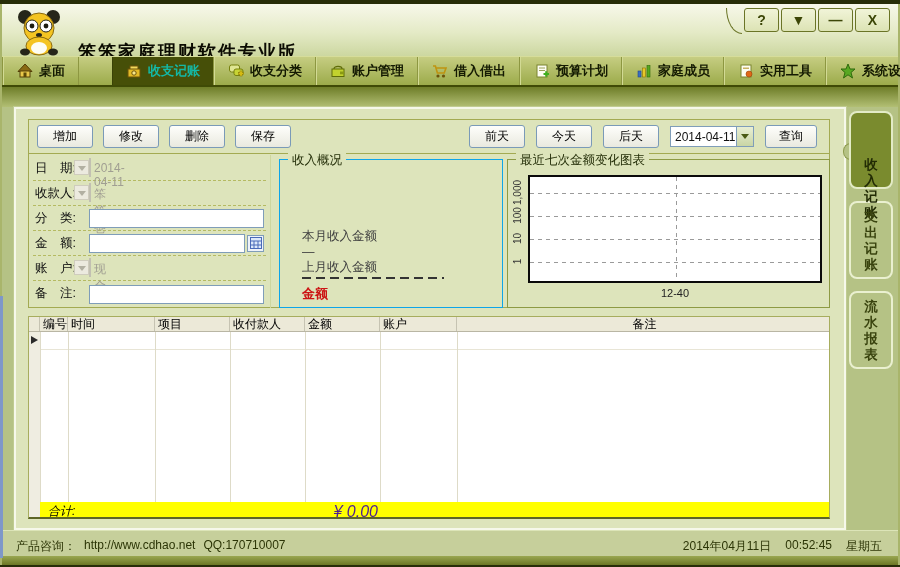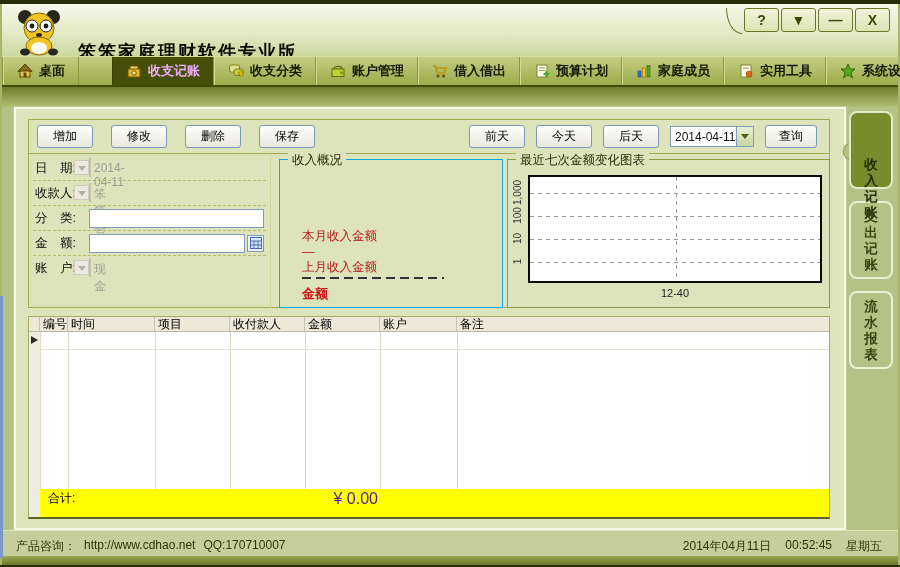--- a/index.html
+++ b/index.html
@@ -18,35 +18,35 @@
   .winbtn{width:35px;height:24px;margin-left:2px;border:1px solid #6a7426;border-radius:3px;
     background:linear-gradient(#f1f4d8,#dce3b4);color:#3c4607;font-weight:800;font-size:14px;
     display:flex;align-items:center;justify-content:center;cursor:default;}
 
   
   .toolbar{position:absolute;left:2px;top:56px;width:896px;height:29px;display:flex;
     background:linear-gradient(#c6cd82,#9cab4a);border-top:1px solid #d6dd9a;}
   .toolbar-spacer{width:78px;border-right:1px solid #8d9741;}
   .tbtn{display:flex;align-items:center;gap:6px;padding:0 13px;font-size:13px;font-weight:bold;color:#141a02;
     border-right:1px solid #8d9741;border-left:1px solid #d2da94;white-space:nowrap;}
-  .tbtn.active{background:#464f08;color:#f0abfc;border-left-color:#3a4206;margin-left:33px;}
+  .tbtn.active{background:#464f08;color:#14b8a6;border-left-color:#3a4206;margin-left:33px;}
   .tbtn svg{display:block;}
   .toolbar-underline{position:absolute;left:2px;top:85px;width:896px;height:2px;background:#3f4a06;}
   .band{position:absolute;left:2px;top:87px;width:896px;height:20px;background:linear-gradient(#6e7d28,#b2bf74);}
   .workspace{position:absolute;left:2px;top:107px;width:896px;height:449px;background:#b5c285;}
 
   
   .panel{position:absolute;left:14px;top:107px;width:832px;height:423px;background:#dde4bb;
     border:2px solid #f6f8ea;box-shadow:0 0 0 1px #c0cb92;}
   .upper-box{position:absolute;left:12px;top:10px;width:802px;height:189px;border:1px solid #a3aa52;}
   .action-row{position:absolute;left:0;top:0;width:100%;height:34px;border-bottom:1px solid #a3aa52;}
   .xpbtn{position:relative;height:23px;border:1px solid #7a9ab8;border-radius:3px;
     background:linear-gradient(#fefefb,#e9e9df);font-size:12px;color:#000;
     display:inline-flex;align-items:center;justify-content:center;cursor:default;}
-  .left-btns{position:absolute;left:8px;top:5px;display:flex;gap:18px;}
+  .left-btns{position:absolute;left:8px;top:5px;display:flex;gap:10px;}
   .left-btns .xpbtn{width:56px;}
   .right-btns{position:absolute;right:12px;top:5px;display:flex;gap:11px;align-items:center;}
   .right-btns .xpbtn{width:56px;}
   .right-btns .xpbtn.query{width:52px;}
   .date-combo{position:relative;width:84px;height:21px;background:#fff;border:1px solid #7f9db9;}
   .date-combo .val{position:absolute;left:4px;top:3px;font-size:12px;color:#111;}
   .date-combo .arr{position:absolute;right:0;top:0;width:17px;height:19px;border-left:1px solid #7f9db9;
     background:linear-gradient(#e9efd4,#c9d5a5);}
   .date-combo .arr:after{content:"";position:absolute;left:4px;top:7px;border:4px solid transparent;border-top:5px solid #4a5a14;}
 
@@ -63,21 +63,21 @@
   .txt{width:100%;height:19px;border:1px solid #7f9db9;background:#fff;font-size:12px;padding:0 3px;outline:none;}
   .amount-wrap{display:flex;gap:2px;align-items:center;}
   .amount-wrap .txt{flex:1;}
   .calc-btn{width:17px;height:17px;border:1px solid #7f9db9;background:#eef2fa;display:flex;align-items:center;justify-content:center;}
 
   
   .groupbox{position:absolute;border:1px solid #8d9a44;}
   .groupbox .legend{position:absolute;top:-8px;left:8px;background:#dde4bb;padding:0 4px;font-size:12.5px;color:#26300a;}
   .gb-income{left:250px;top:39px;width:224px;height:149px;border:1px solid #0ea5e9;}
   .gb-chart{left:478px;top:39px;width:323px;height:149px;}
-  .ov-line{position:absolute;left:22px;font-size:12.5px;color:#b91c1c;}
+  .ov-line{position:absolute;left:22px;font-size:12.5px;color:#404040;}
   .ov-dash-long{position:absolute;left:22px;top:117px;width:142px;height:2px;
     background:repeating-linear-gradient(90deg,#333 0 9px,transparent 9px 14px);}
   .ov-amount{position:absolute;left:22px;top:125px;font-size:13px;color:#cc1414;font-weight:bold;}
 
   
   .plot{position:absolute;left:20px;top:15px;width:294px;height:108px;background:#fff;border:2px solid #0a0a0a;}
   .hgrid{position:absolute;left:0;width:100%;height:1px;
     background:repeating-linear-gradient(90deg,#9a9a9a 0 4px,transparent 4px 8px);}
   .vgrid{position:absolute;top:0;width:1px;height:100%;
     background:repeating-linear-gradient(#9a9a9a 0 4px,transparent 4px 8px);}
@@ -85,28 +85,28 @@
     transform:rotate(-90deg);}
   .xtick{position:absolute;left:20px;top:127px;width:294px;text-align:center;font-size:11px;color:#222;}
 
   
   .grid{position:absolute;left:12px;top:207px;width:802px;height:203px;background:#fff;
     border:1px solid #a7ad5e;border-bottom:2px solid #5d6526;}
   .ghead{display:flex;height:15px;background:#ece9d8;border-bottom:1px solid #b9b6a4;}
   .ghead .hc{font-size:12px;color:#000;padding-left:3px;line-height:14px;border-right:1px solid #c6c3b2;overflow:hidden;white-space:nowrap;}
   .hc.sel{width:11px;padding:0;}
   .hc.c0{width:28px;} .hc.c1{width:87px;} .hc.c2{width:75px;} .hc.c3{width:75px;}
-  .hc.c4{width:75px;} .hc.c5{width:77px;} .hc.c6{flex:1;border-right:none;}
+  .hc.c4{width:75px;} .hc.c5{width:77px;} .hc.c6{flex:1;border-right:none;text-align:center;}
   .gbody{position:absolute;left:0;top:15px;right:0;bottom:0;}
   .selcol{position:absolute;left:0;top:0;width:11px;height:100%;background:#efede1;}
   .vsep{position:absolute;top:0;bottom:0;width:1px;background:#dedbc8;}
   .rowline{position:absolute;left:11px;right:0;top:17px;height:1px;background:#e8e5d6;}
   .rowptr{position:absolute;left:2px;top:4px;width:0;height:0;border-left:7px solid #2a2a2a;
     border-top:4px solid transparent;border-bottom:4px solid transparent;}
-  .totalrow{position:absolute;left:11px;right:0;bottom:0;height:28px;background:#ffff00;}
+  .totalrow{position:absolute;left:11px;right:0;bottom:0;height:15px;background:#ffff00;font-style:italic;}
   .totalrow .tlabel{position:absolute;left:8px;top:1px;font-size:12px;color:#000;}
   .totalrow .tamount{position:absolute;left:265px;width:73px;top:1px;font-size:16px;color:#4c1d95;text-align:right;}
 
   
   .sidebar{position:absolute;left:849px;top:111px;width:46px;}
   .vtab{width:44px;height:78px;margin-bottom:12px;border:2px solid #eaf0d0;border-radius:8px;
     background:#b5c285;padding-top:6px;cursor:default;}
   .vtab span{display:block;width:15px;margin:0 auto;word-break:break-all;line-height:16px;
     font-size:13.5px;font-weight:bold;text-align:center;color:#39430e;}
   .vtab.active{background:#7a8b2e;border-color:#e3ebc6;}
@@ -282,20 +282,24 @@
                   <line x1="8" y1="4" x2="8" y2="11.5" stroke="#4a6ab8"></line>
                   <line x1="0.5" y1="8" x2="11.5" y2="8" stroke="#4a6ab8"></line>
                 </svg>
             </span>
           </span>
         </div>
         <div class="frow">
           <span class="flabel">账　户:</span>
           <span class="fctl"><span class="combo"><span class="val">现金</span><span class="arr"></span></span></span>
         </div>
+        <div class="frow">
+          <span class="flabel">备　注:</span>
+          <span class="fctl"><input class="txt" value="" style=""></span>
+        </div>
       </div>
 
       <div class="groupbox gb-income">
         <span class="legend">收入概况</span>
         <span class="ov-line" style="top:68px;">本月收入金额</span>
         <span class="ov-line" style="top:85px;">—</span>
         <span class="ov-line" style="top:99px;">上月收入金额</span>
         <span class="ov-dash-long"></span>
         <span class="ov-amount">金额</span>
       </div>

